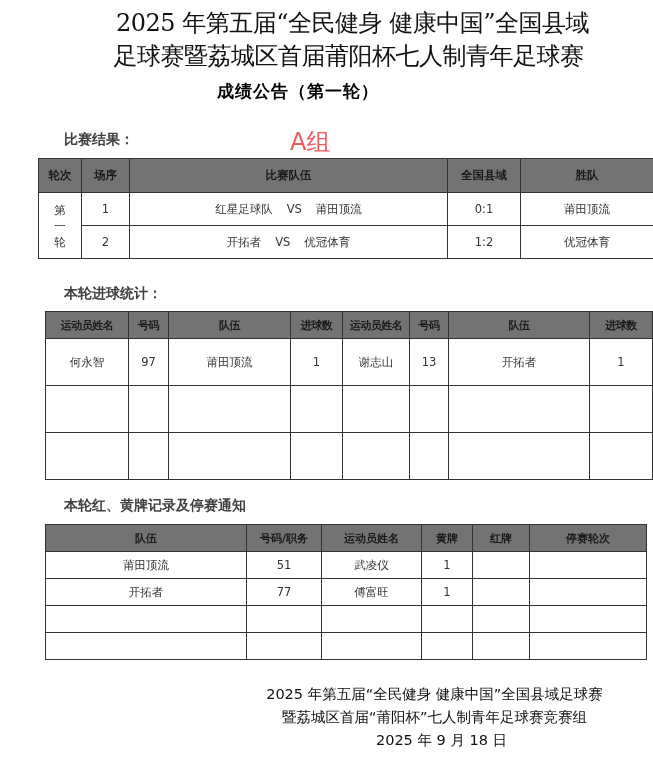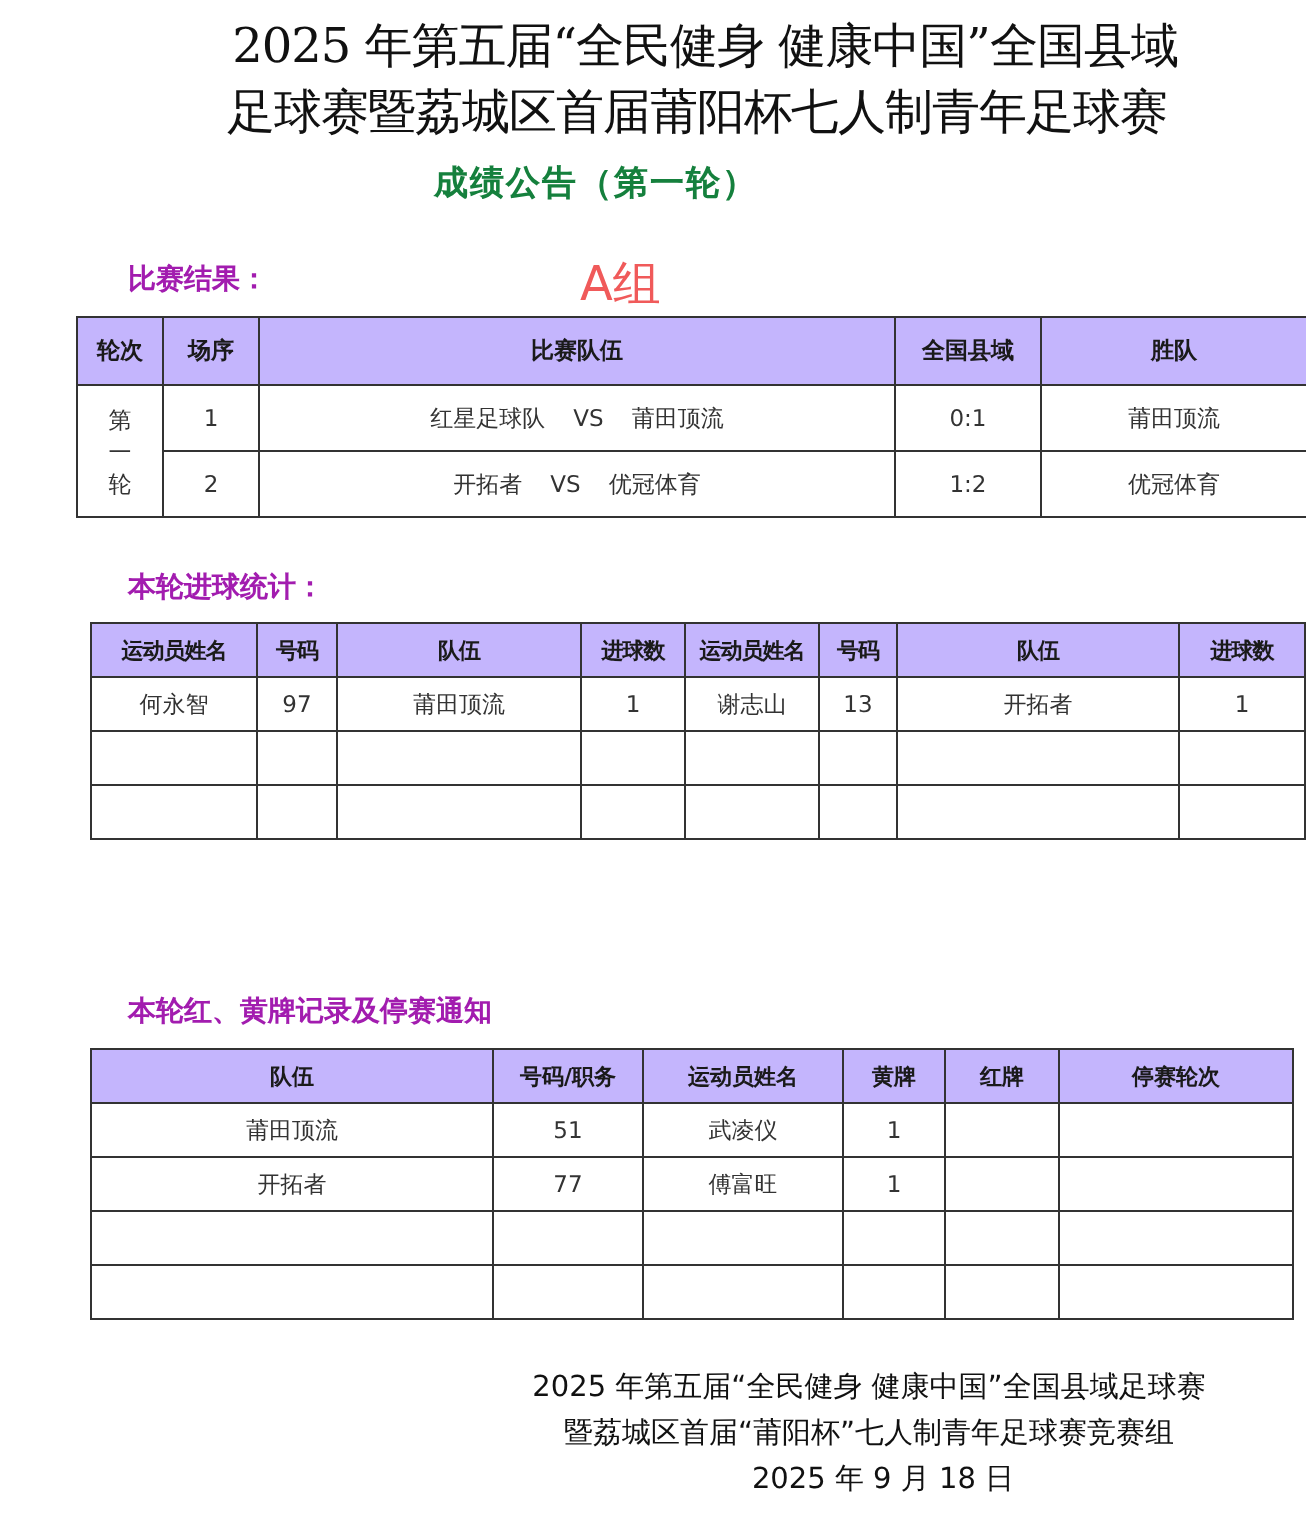--- a/index.html
+++ b/index.html
@@ -8,48 +8,48 @@
 
     .title {
       position: absolute; left: 0; width: 653px; text-align: center;
       font-family: "DejaVu Serif", "Liberation Serif", serif; color: #111;
       font-size: 24px; line-height: 30px; letter-spacing: -0.5px;
     }
     .title.l1 { top: 8px; left: 26px; }
     .title.l2 { top: 41px; left: 22px; }
     .subtitle {
       position: absolute; top: 80px; left: 0; width: 566px; text-align: center;
-      font-size: 17px; font-weight: bold; color: #15803d; letter-spacing: 1px; padding-left: 30px;
+      font-size: 17px; font-weight: bold; color: #000000; letter-spacing: 1px; padding-left: 30px;
     }
 
     .section-label {
-      position: absolute; font-size: 14px; font-weight: bold; color: #a21caf;
+      position: absolute; font-size: 14px; font-weight: bold; color: #404040;
     }
     .group-label {
       position: absolute; top: 126px; left: 290px; font-size: 24px; color: #f05a5a;
     }
 
     table { position: absolute; border-collapse: collapse; table-layout: fixed; }
     td, th {
       border: 1.3px solid #333; text-align: center; vertical-align: middle;
       font-size: 11.5px; color: #333; font-weight: normal; white-space: nowrap; overflow: hidden;
     }
-    th { background: #c4b5fd; color: #1a1a1a; font-weight: bold; font-size: 11.5px; }
+    th { background: #737373; color: #1a1a1a; font-weight: bold; font-size: 11.5px; }
 
     #t1 { left: 38px; top: 158px; width: 615px; }
     #t1 th { height: 34px; }
     #t1 td { height: 33px; }
     .round-cell { line-height: 16px; }
     .vs-cell { text-align: center; text-decoration: underline; }
     .vs-cell span { display: inline-block; }
     .vs { margin: 0 14px; }
 
     #t2 { left: 45px; top: 311px; width: 607px; }
     #t2 th { height: 27px; font-size: 11px; letter-spacing: -0.5px; }
-    #t2 td { height: 27px; }
+    #t2 td { height: 47px; }
 
     #t3 { left: 45px; top: 524px; width: 601px; }
     #t3 th { height: 27px; font-size: 11px; }
     #t3 td { height: 27px; }
 
     .footer {
       position: absolute; left: 200px; width: 453px; text-align: center;
       font-size: 14.5px; color: #111; line-height: 22px;
     }
     .footer.f1 { top: 683px; left: 208px; }

